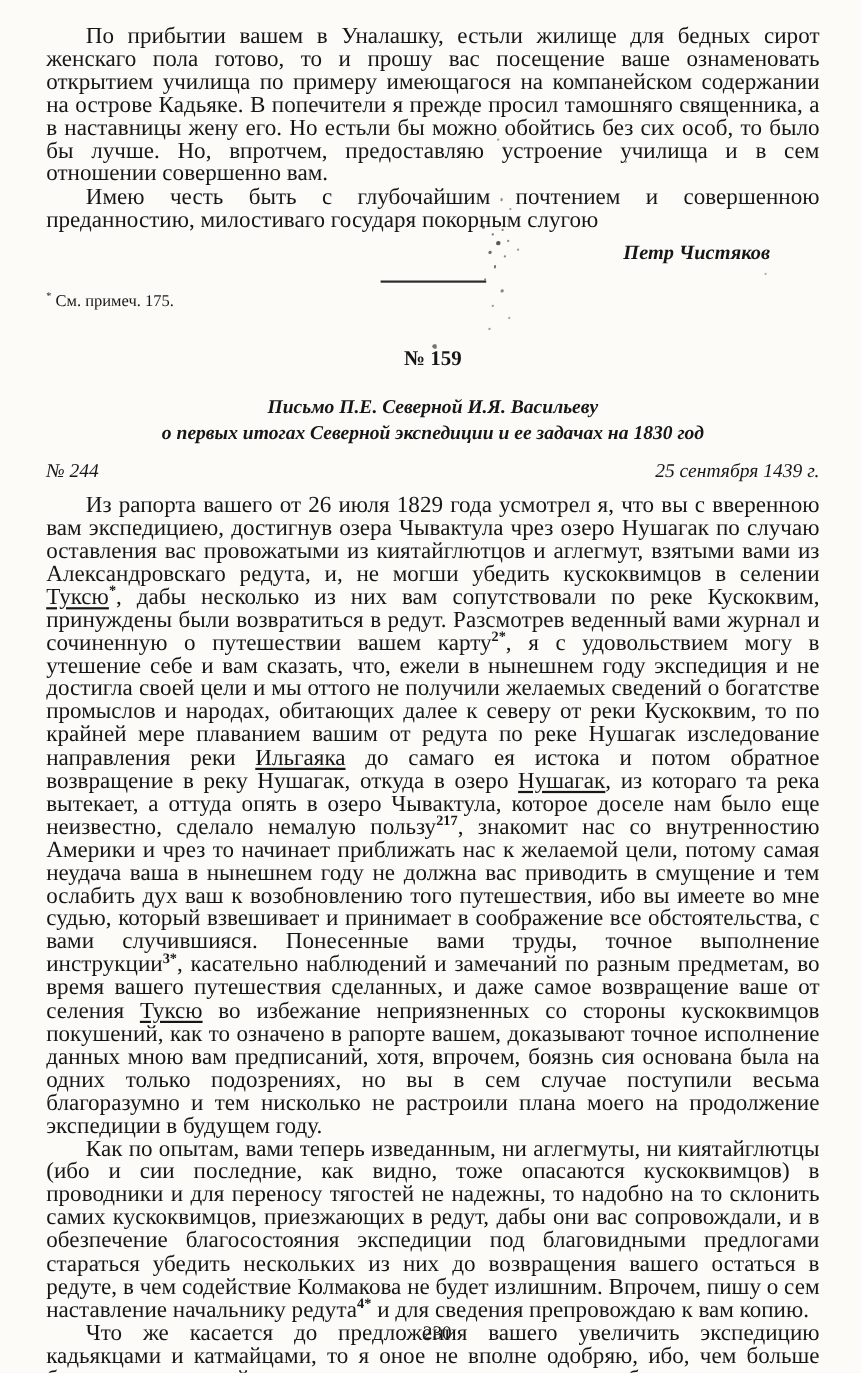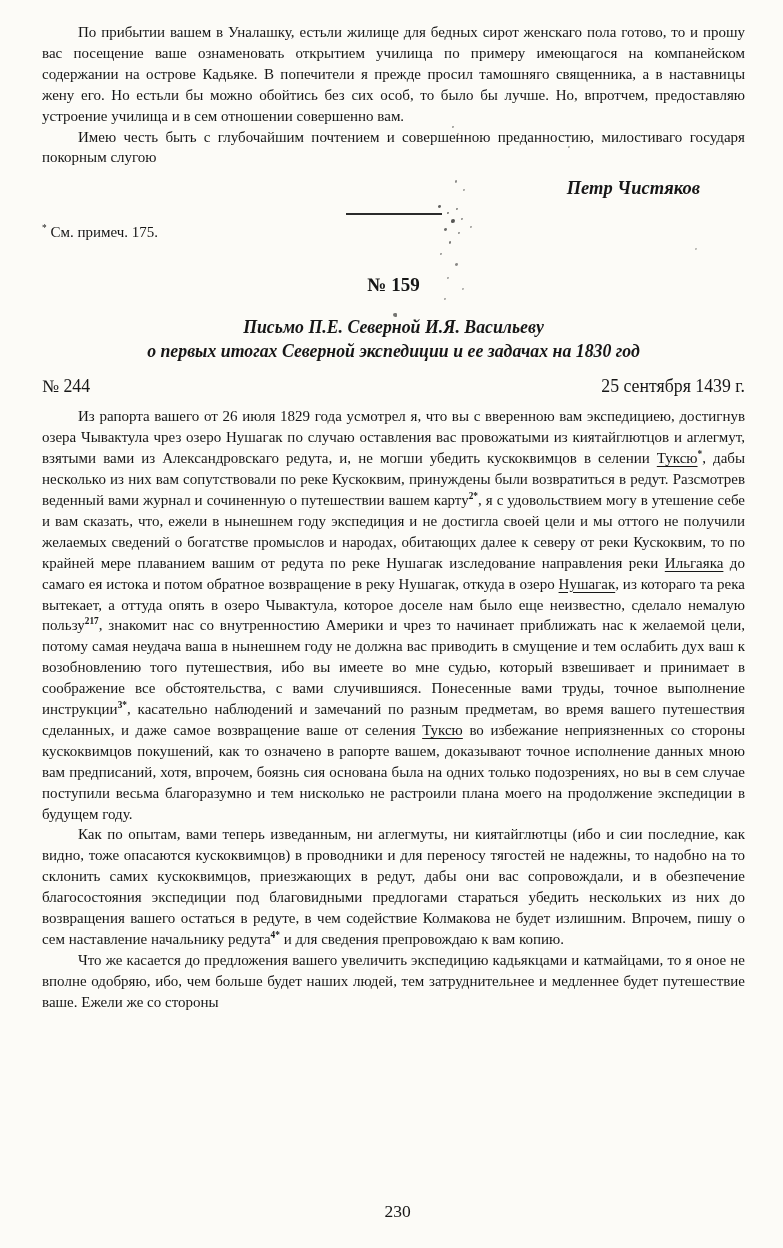--- a/index.html
+++ b/index.html
@@ -14,21 +14,21 @@
     color: #161616;
     font-family: "Liberation Serif", "DejaVu Serif", serif;
     box-sizing: border-box;
     padding: 22px 38px 0 42px;
     overflow: hidden;
   }
 
   p { margin: 0; }
 
   .body-text {
-    font-size: 15px;
+    font-size: 21px;
     line-height: 20.9px;
     text-align: justify;
   }
   .indent { text-indent: 36px; }
 
   .run-underline { text-decoration: underline; text-underline-offset: 3px; }
   .run-sup { vertical-align: super; font-size: 0.62em; line-height: 0; font-weight: bold; }
 
   .signature {
     margin-top: 10px;
@@ -72,20 +72,21 @@
     font-weight: bold;
     font-style: italic;
     font-size: 17.8px;
     line-height: 24px;
   }
   .doc-title span { display: block; }
   .doc-meta {
     margin-top: 13px;
     display: flex;
     justify-content: space-between;
+    font-style: italic;
     font-size: 17.8px;
   }
 
   .doc-body { margin-top: 9px; }
 
   .page-number {
     position: absolute;
     left: 12px;
     right: 0;
     bottom: 26px;

